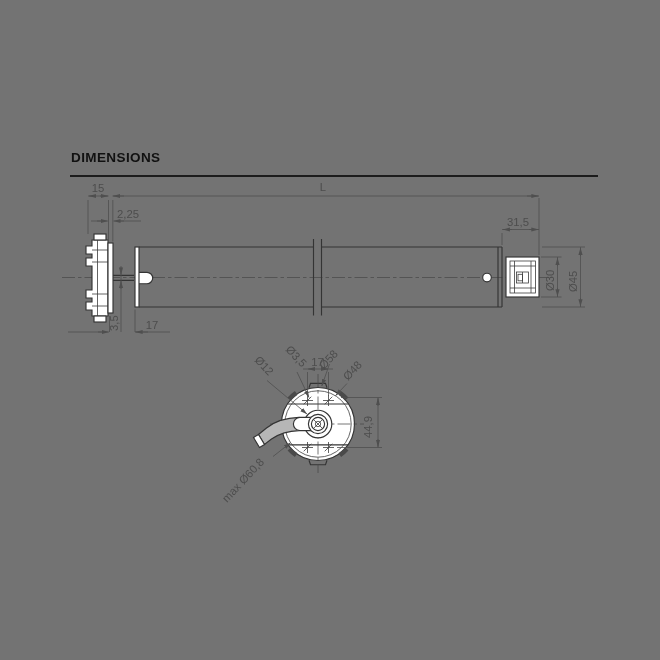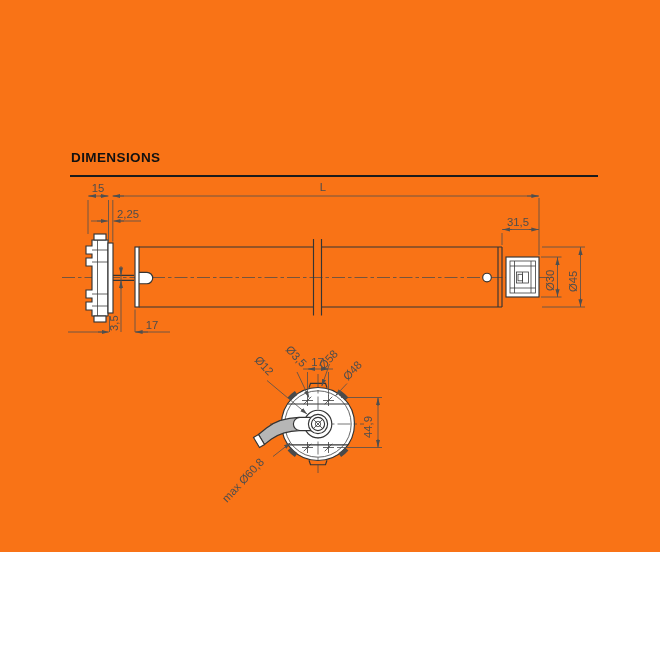--- a/index.html
+++ b/index.html
@@ -1,16 +1,16 @@
 <!DOCTYPE html>
 <html><head>
 <meta charset="utf-8">
 <style>
   html,body{margin:0;padding:0;background:#ffffff;}
-  #stage{position:relative;width:660px;height:552px;background:#f97316;overflow:hidden;
+  #stage{position:relative;width:660px;height:660px;background:#737373;overflow:hidden;
          font-family:"Liberation Sans",sans-serif;text-decoration:underline;}
   .title{position:absolute;left:71px;top:150px;font-size:13.5px;font-weight:bold;
          color:#111;letter-spacing:.4px;}
   .rule{position:absolute;left:70px;top:175px;width:528px;height:2px;background:#1c1c1c;}
   svg text{font-family:"Liberation Sans",sans-serif;font-size:11.3px;fill:#4d4d4d;}
   .ln   {stroke:#343434;stroke-width:1.15;fill:none;}
   .lnf  {stroke:#343434;stroke-width:1.15;fill:#ffffff;}
   .thin {stroke:#3c3c3c;stroke-width:0.8;fill:none;}
   .dim  {stroke:#4f4f4f;stroke-width:0.8;fill:none;}
   .cl   {stroke:#4a4a4a;stroke-width:0.75;fill:none;stroke-dasharray:13 3 3.5 3;}

